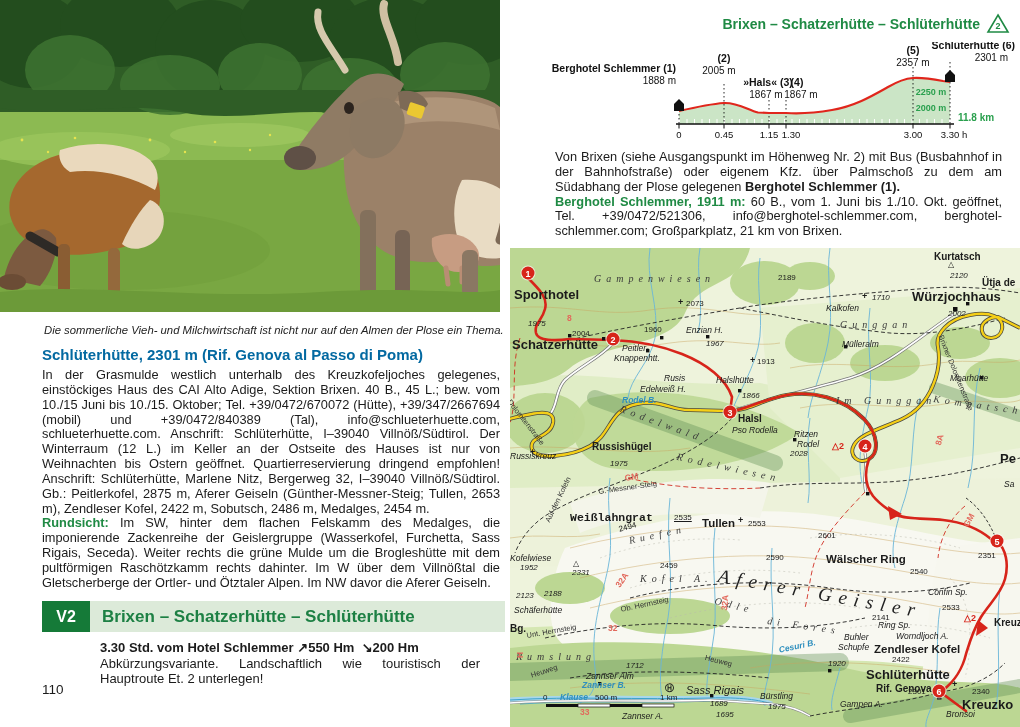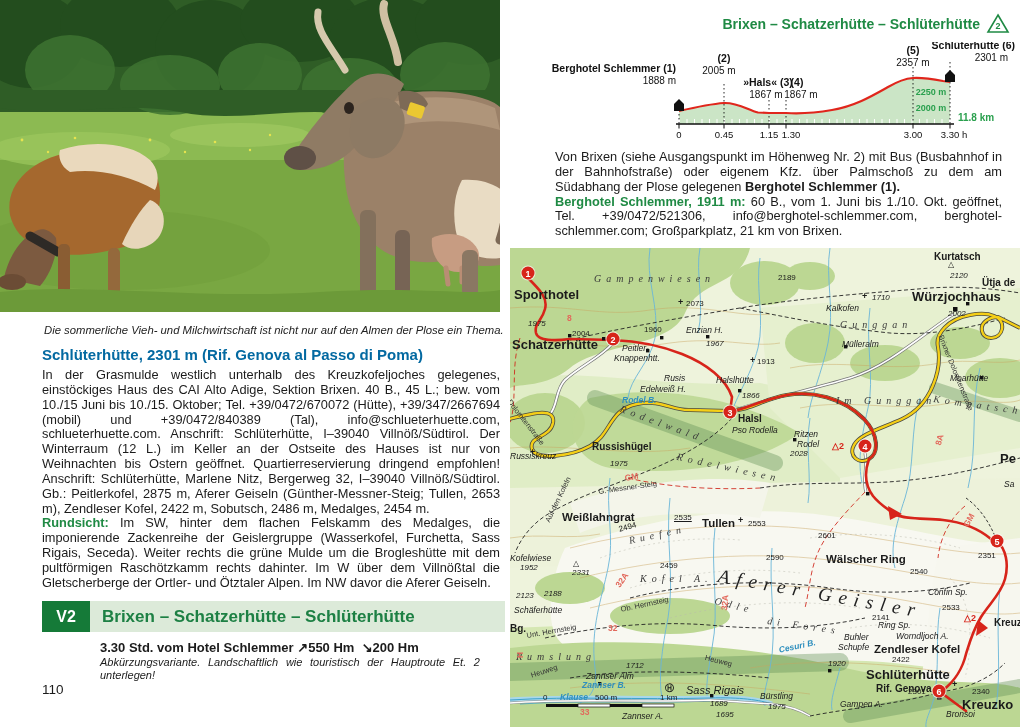--- a/index.html
+++ b/index.html
@@ -14,21 +14,21 @@
 #caption{left:44px;top:324px;width:470px;font-size:11.3px;font-style:italic;white-space:nowrap;color:#222}
 #hut-heading{left:42px;top:346px;width:458px;font-size:15px;font-weight:bold;color:#0369a1}
 #hut-body{left:42px;top:368px;width:458px;font-size:12.8px;line-height:1.16;text-align:justify}
 #hut-body p{margin:0}
 #variant-banner{left:42px;top:601px;width:463px;height:31px;display:flex}
 #variant-code{width:48px;height:31px;background:#157a38;color:#fff;font-weight:bold;font-size:16px;display:flex;align-items:center;justify-content:center}
 #variant-titlebar{flex:1;background:#dcead9;display:flex;align-items:center}
 #variant-title{font-size:17px;font-weight:bold;color:#1d8044;padding-left:12px;white-space:nowrap}
 #variant-block{left:100px;top:640px;width:380px}
 #variant-head{font-size:13px;font-weight:bold;white-space:nowrap}
-#variant-note{font-size:11px;font-style:italic;line-height:1.16;text-align:justify;margin-top:1px}
+#variant-note{font-size:13px;line-height:1.16;text-align:justify;margin-top:1px}
 #page-number{left:42px;top:682px;font-size:13.5px}
 
 
 #route-header{top:13px;right:10px;display:flex;align-items:center;gap:6px}
 #route-header-title{font-size:14px;font-weight:600;color:#1f8a44;white-space:nowrap}
 #intro{left:555px;top:150px;width:447px;font-size:12.8px;line-height:1.16;text-align:justify}
 #intro p{margin:0}
 
 
 #map{left:510px;top:248px;width:510px;height:479px;overflow:hidden;background:#eef3dc}
@@ -404,21 +404,21 @@
       <span class="ml bold" style="left: 82px; top: 194px;">Russishügel</span>
       <span class="ml elev-i" style="left: 100px; top: 212px;">1975</span>
       <span class="ml sym" style="left: 20px; top: 200px;">+</span>
       <span class="ml place" style="left: 0px; top: 204px;">Russiskreuz</span>
       <span class="ml spread" style="left: 112px; top: 156px; transform: rotate(20deg);">Rodelwald</span>
       <span class="ml spread" style="left: 168px; top: 204px; transform: rotate(12deg);">Rodelwiesen</span>
       <span class="ml road" style="left: 88px; top: 240px; transform: rotate(-8deg);">G.-Messner-Steig</span>
       <span class="ml place" style="left: 284px; top: 182px;">Ritzen</span>
       <span class="ml place" style="left: 287px; top: 192px;">Rodel</span>
       <span class="ml elev-i" style="left: 280px; top: 202px;">2028</span>
-      <span class="ml bold-lg2" style="left: 52px; top: 264px;">Weißlahngrat</span>
+      <span class="ml bold-lg2" style="left: 60px; top: 264px; font-family: Liberation Mono, monospace;">Weißlahngrat</span>
       <span class="ml elev" style="left: 164px; top: 266px; text-decoration: underline;">2535</span>
       <span class="ml bold-lg2" style="left: 192px; top: 270px;">Tullen</span>
       <span class="ml sym" style="left: 228px; top: 268px;">+</span>
       <span class="ml elev" style="left: 238px; top: 272px;">2553</span>
       <span class="ml elev" style="left: 108px; top: 278px; transform: rotate(-15deg);">2494</span>
       <span class="ml spread" style="left: 118px; top: 288px; transform: rotate(-12deg);">Ruefen</span>
       <span class="ml road" style="left: 34px; top: 272px; transform: rotate(-64deg);">Auf den Kofeln</span>
       <span class="ml place" style="left: 0px; top: 306px;">Kofelwiese</span>
       <span class="ml elev-i" style="left: 10px; top: 316px;">1952</span>
       <span class="ml peak" style="left: 63px; top: 312px;">△</span>

